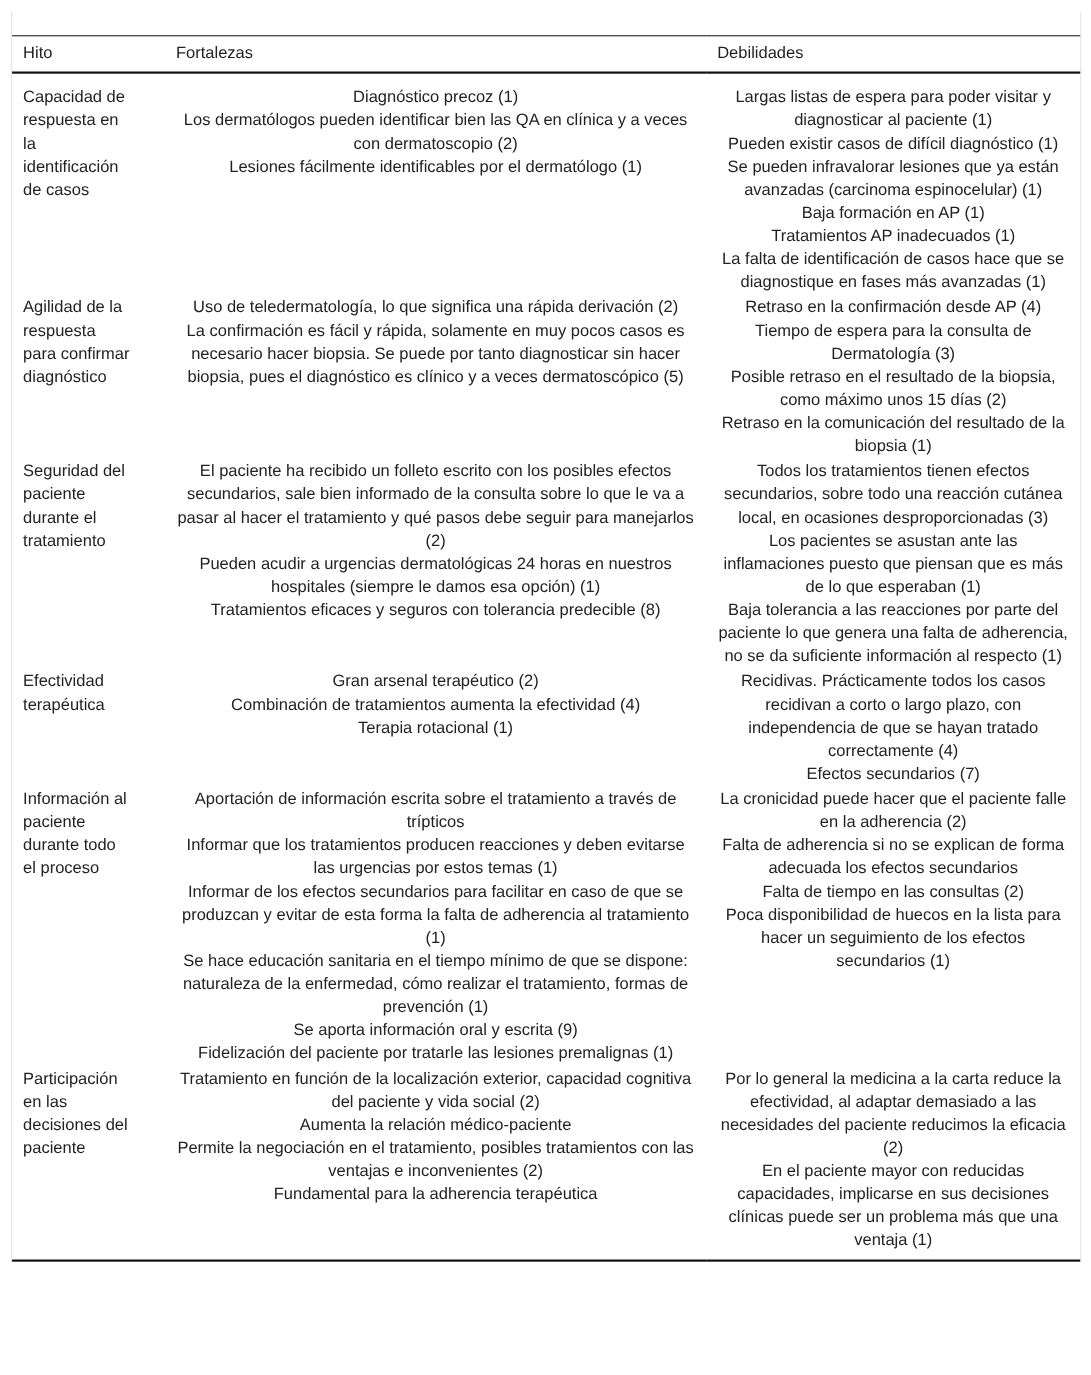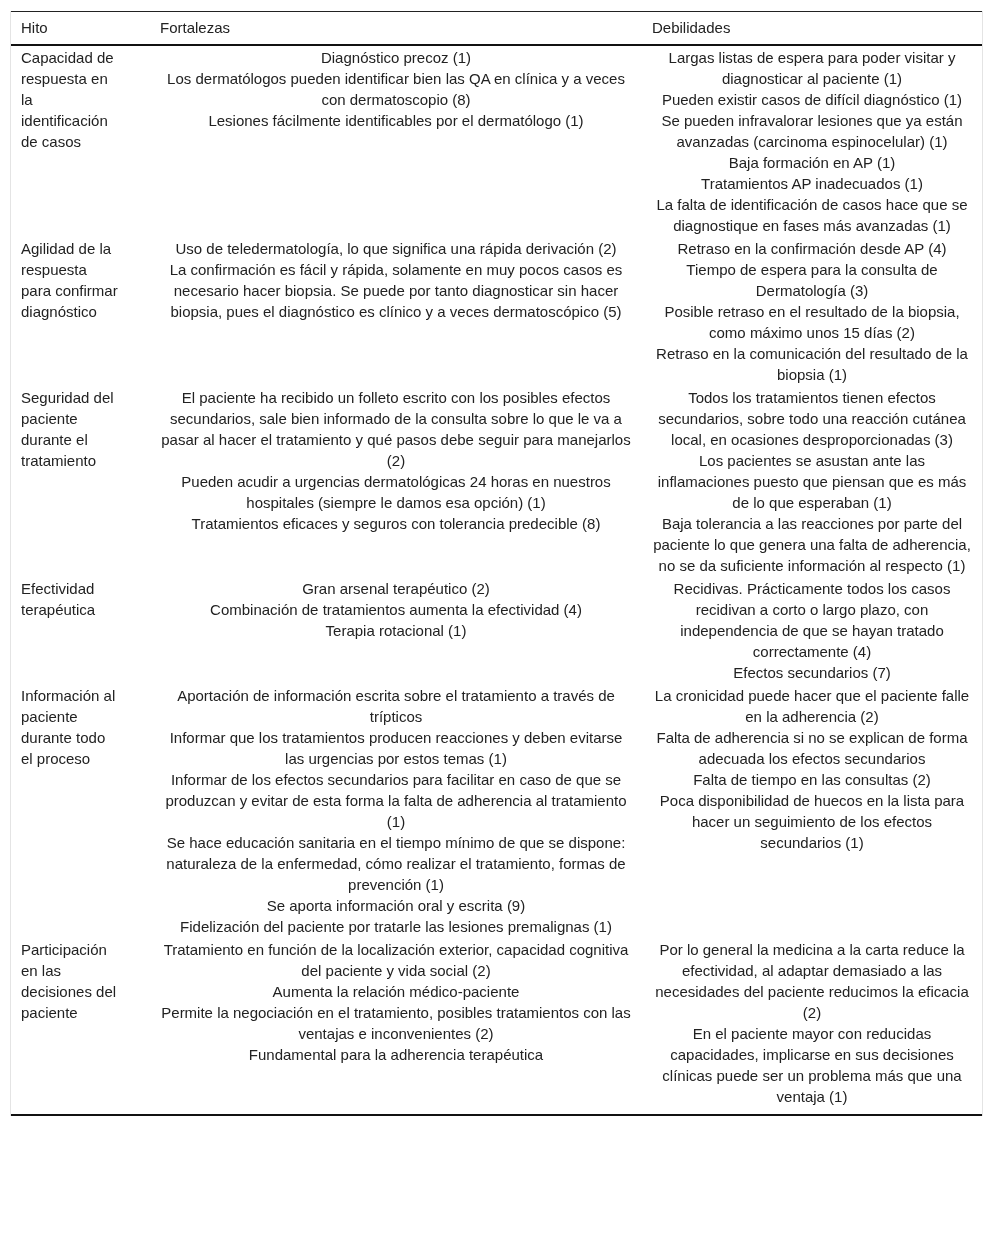--- a/index.html
+++ b/index.html
@@ -12,32 +12,33 @@
       position: absolute; left: 10px; top: 11px; width: 971px;
       border-left: 1px solid #e4e4e4;
       border-right: 1px solid #e4e4e4;
     }
     table {
       width: 100%;
       border-collapse: collapse;
       font-size: 15px;
       line-height: 21px;
       table-layout: fixed;
+      margin-top: 21px;
     }
     thead tr { border-top: 1px solid #222; border-bottom: 2px solid #111; }
     tbody tr:last-child { border-bottom: 2px solid #111; }
     th {
       font-weight: normal; text-align: left; vertical-align: top;
       padding: 5px 10px 6px 10px;
     }
     td {
       vertical-align: top; text-align: left;
       padding: 1px 10px 1px 10px;
     }
-    tbody tr:first-child td { padding-top: 1px; }
+    tbody tr:first-child td { padding-top: 11px; }
     tbody tr:last-child td { padding-bottom: 7px; }
     col.c1 { width: 139px; }
     col.c2 { width: 492px; }
     col.c3 { width: 340px; }
     .line { display: block; text-align: center; }
   </style>
 </head>
 <body>
 
 <div class="table-wrap">
@@ -53,21 +54,21 @@
         <th>Fortalezas</th>
         <th>Debilidades</th>
       </tr>
     </thead>
     <tbody>
 
       <tr>
         <td style="padding-right:30px">Capacidad de respuesta en la identificación de casos</td>
         <td>
           <span class="line">Diagnóstico precoz (1)</span>
-          <span class="line">Los dermatólogos pueden identificar bien las QA en clínica y a veces con dermatoscopio (8)</span>
+          <span class="line">Los dermatólogos pueden identificar bien las QA en clínica y a veces con dermatoscopio (2)</span>
           <span class="line">Lesiones fácilmente identificables por el dermatólogo (1)</span>
         </td>
         <td>
           <span class="line">Largas listas de espera para poder visitar y diagnosticar al paciente (1)</span>
           <span class="line">Pueden existir casos de difícil diagnóstico (1)</span>
           <span class="line">Se pueden infravalorar lesiones que ya están avanzadas (carcinoma espinocelular) (1)</span>
           <span class="line">Baja formación en AP (1)</span>
           <span class="line">Tratamientos AP inadecuados (1)</span>
           <span class="line">La falta de identificación de casos hace que se diagnostique en fases más avanzadas (1)</span>
         </td>

